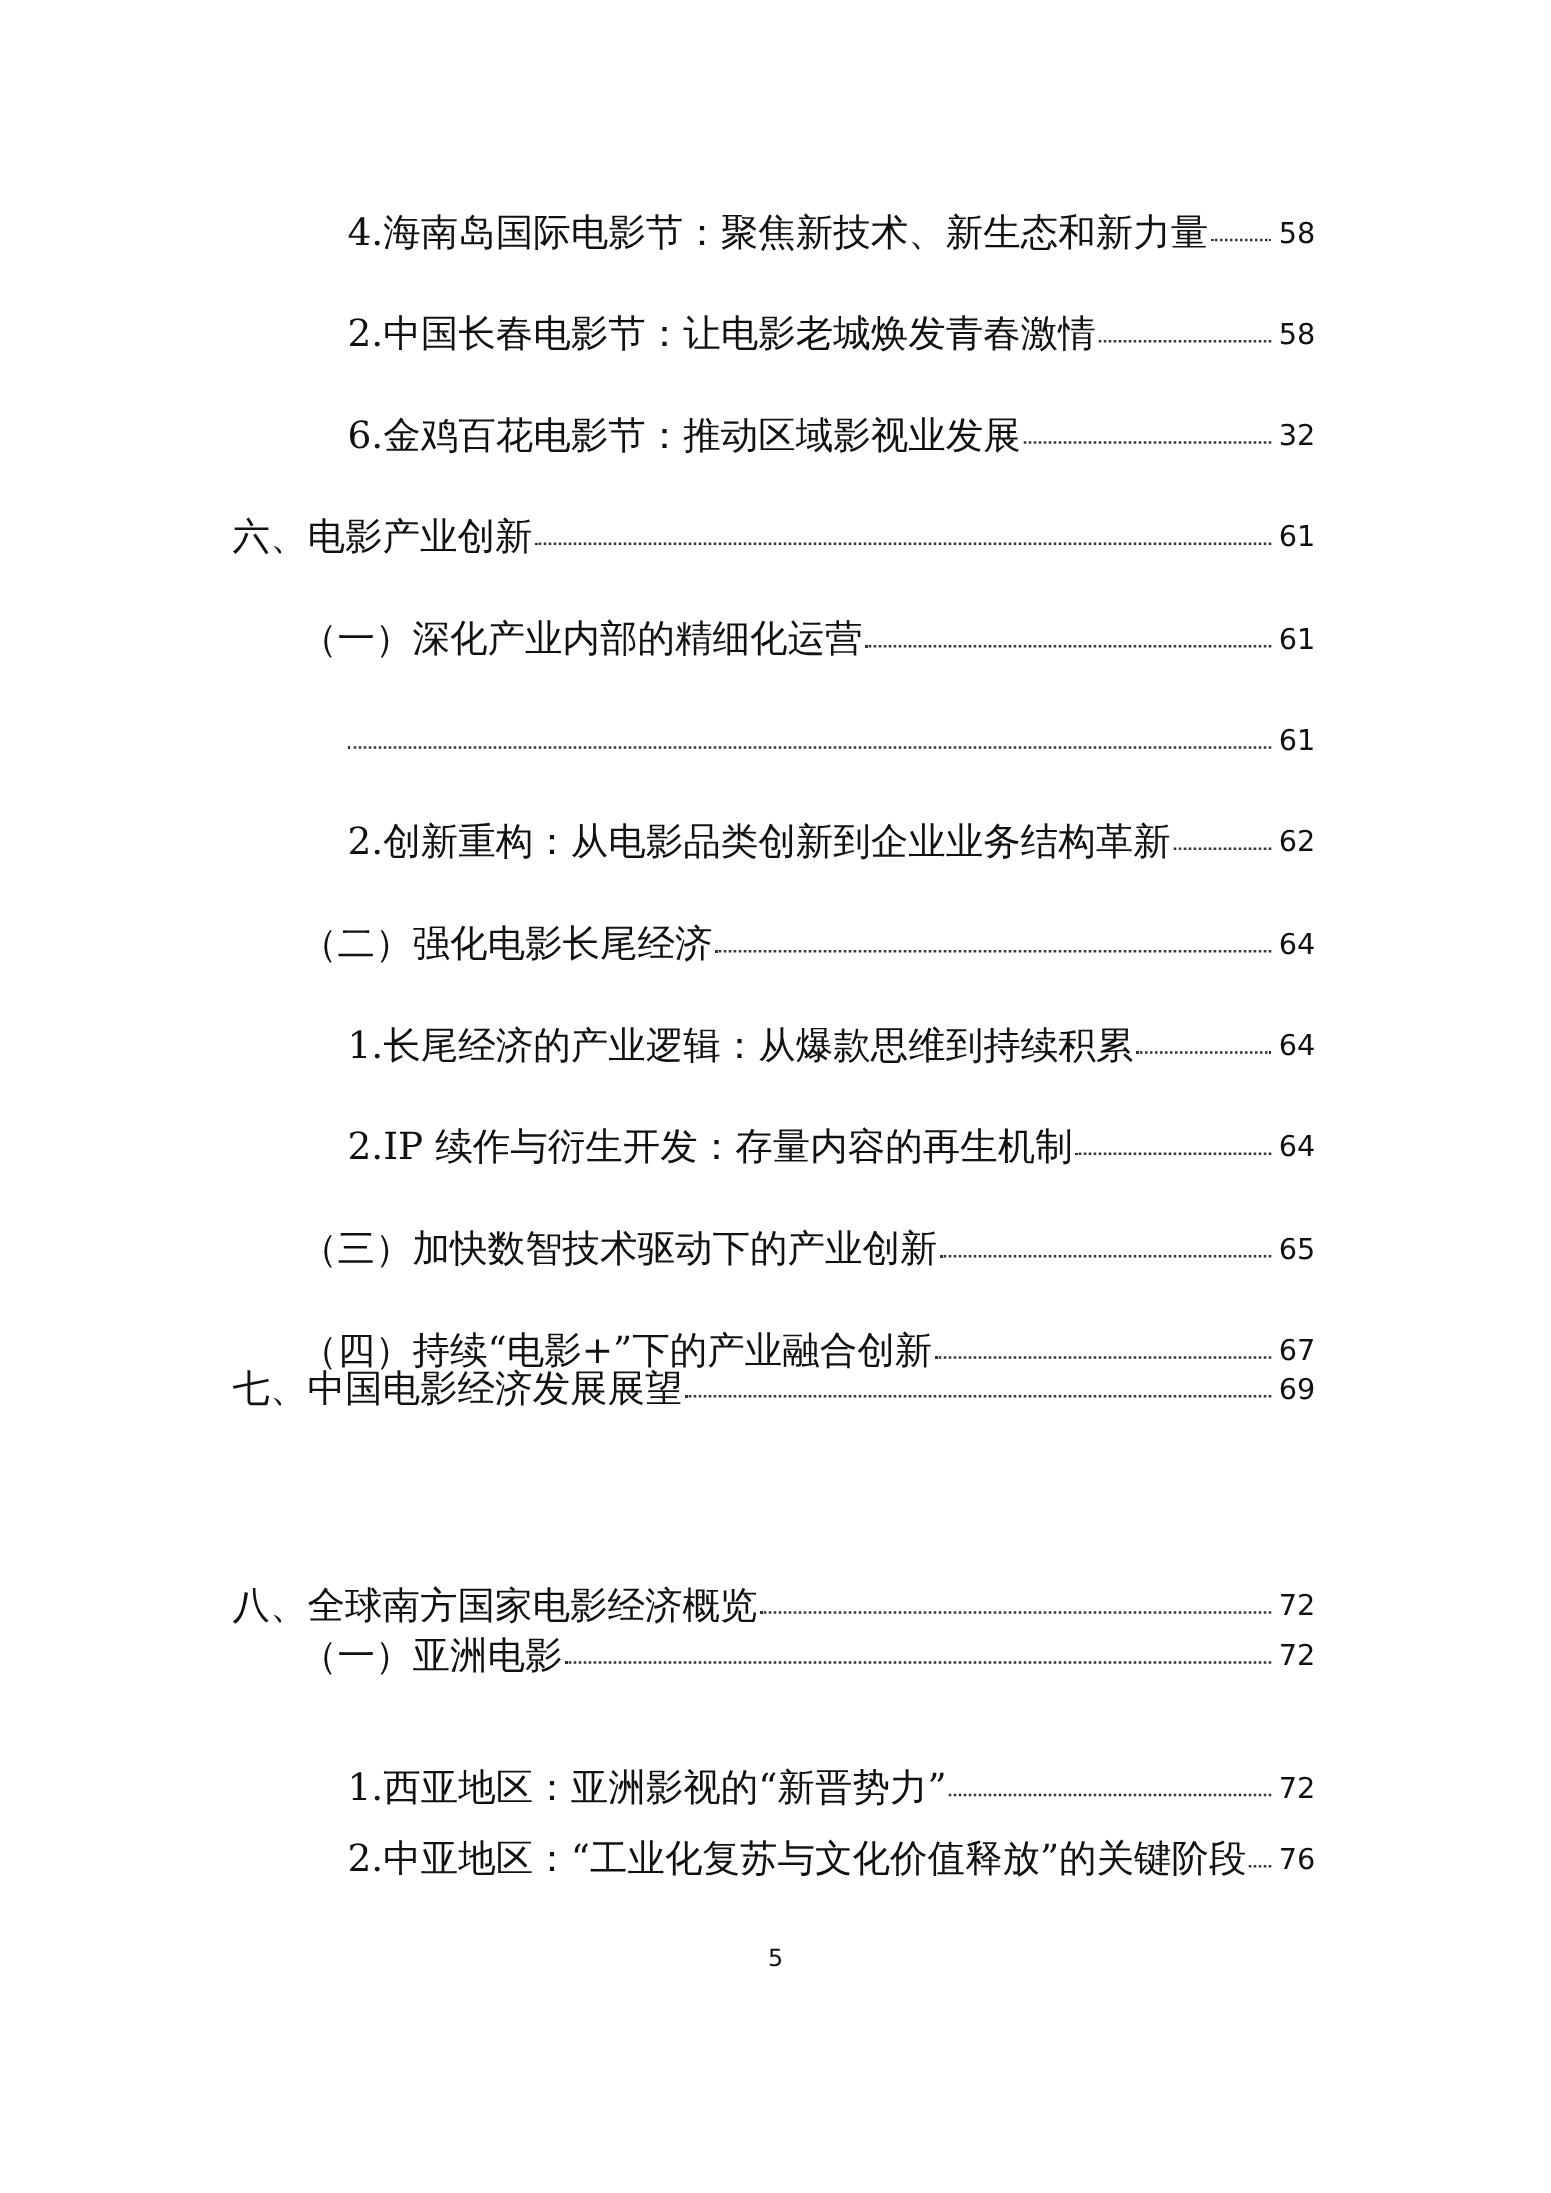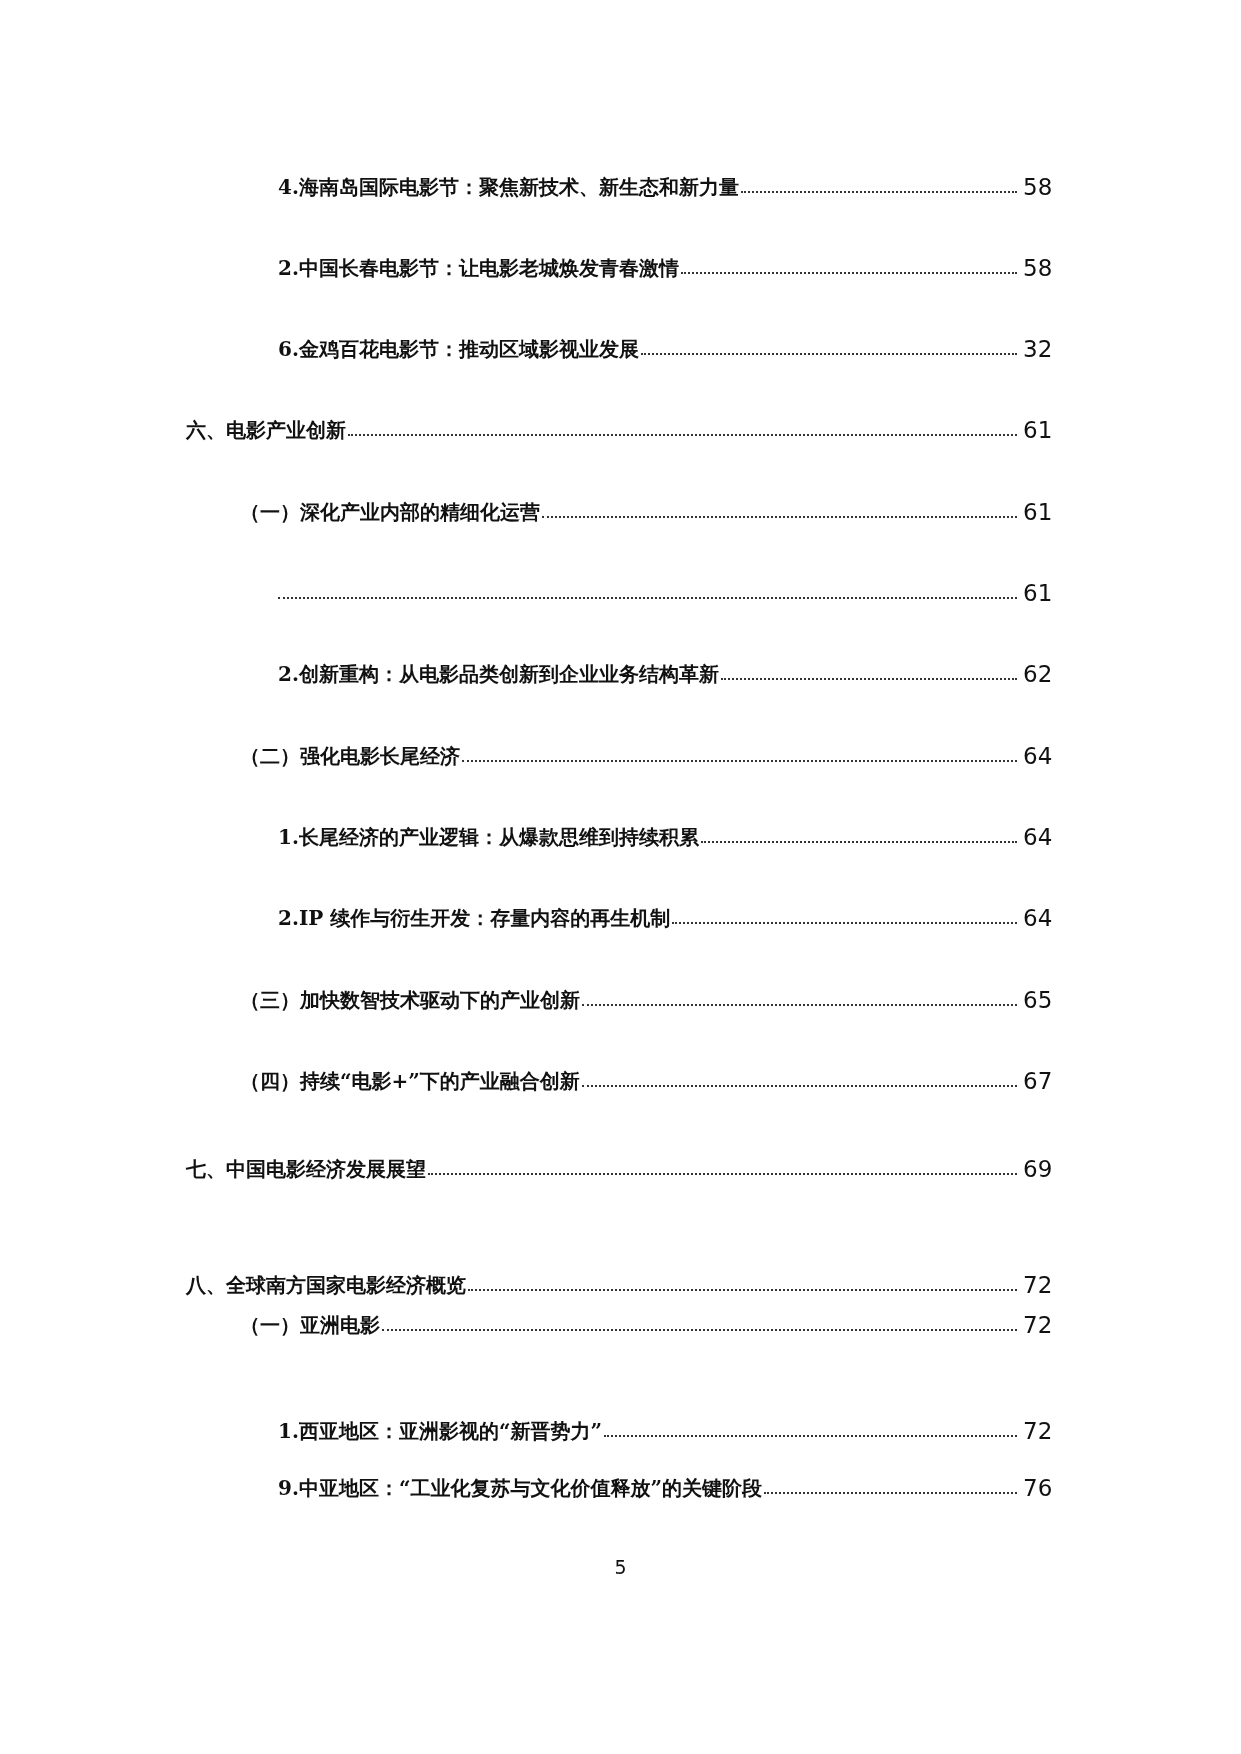--- a/index.html
+++ b/index.html
@@ -1,21 +1,21 @@
 <!DOCTYPE html>
 <html><head>
 <meta charset="utf-8">
 <style>
   html, body { margin: 0; padding: 0; background: #ffffff; }
   body { width: 1241px; height: 1754px; position: relative; overflow: hidden;
          font-family: "DejaVu Serif", "Liberation Serif", serif; color: #111; }
   .toc { position: absolute; left: 0; top: 0; width: 1241px; }
   .row { position: absolute; left: 0; width: 1241px; height: 30px; }
   .entry { position: absolute; right: 188px; height: 30px; display: flex; align-items: flex-end; }
-  .title { font-size: 20px; line-height: 30px; white-space: nowrap; padding-right: 2px; font-weight: bold; }
+  .title { font-size: 30px; line-height: 30px; white-space: nowrap; padding-right: 2px; }
   .dots { flex: 1; border-bottom: 2px dotted #333; margin-bottom: 9px; min-width: 10px; }
   .page { font-family: "DejaVu Sans", "Liberation Sans", sans-serif; font-size: 23px; line-height: 30px;
           width: 30px; text-align: left; padding-left: 6px; }
   .l1 { left: 186px; }
   .l2 { left: 240px; }
   .l3 { left: 278px; }
   .footer { position: absolute; top: 1556px; left: 0; width: 1241px; text-align: center;
             font-family: "DejaVu Sans", "Liberation Sans", sans-serif; font-size: 19px; }
 </style>
 </head>
@@ -98,21 +98,21 @@
         <span class="page">65</span>
       </div>
     </div>
   <div class="row" style="top:1066px">
       <div class="entry l2">
         <span class="title">（四）持续“电影+”下的产业融合创新</span>
         <span class="dots"></span>
         <span class="page">67</span>
       </div>
     </div>
-  <div class="row" style="top:1154px">
+  <div class="row" style="top:1097px">
       <div class="entry l1">
         <span class="title">七、中国电影经济发展展望</span>
         <span class="dots"></span>
         <span class="page">69</span>
       </div>
     </div>
   <div class="row" style="top:1270px">
       <div class="entry l1">
         <span class="title">八、全球南方国家电影经济概览</span>
         <span class="dots"></span>
@@ -128,20 +128,20 @@
     </div>
   <div class="row" style="top:1416px">
       <div class="entry l3">
         <span class="title">1.西亚地区：亚洲影视的“新晋势力”</span>
         <span class="dots"></span>
         <span class="page">72</span>
       </div>
     </div>
   <div class="row" style="top:1473px">
       <div class="entry l3">
-        <span class="title">9.中亚地区：“工业化复苏与文化价值释放”的关键阶段</span>
+        <span class="title">2.中亚地区：“工业化复苏与文化价值释放”的关键阶段</span>
         <span class="dots"></span>
         <span class="page">76</span>
       </div>
     </div>
 </div>
 
 <div class="footer">5</div>
 
 </body></html>

